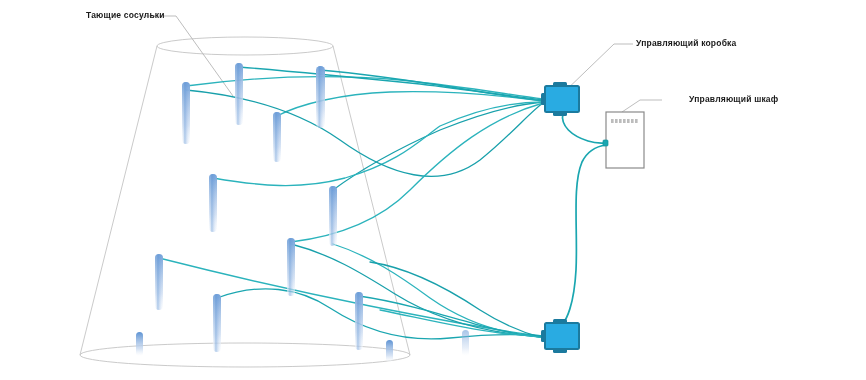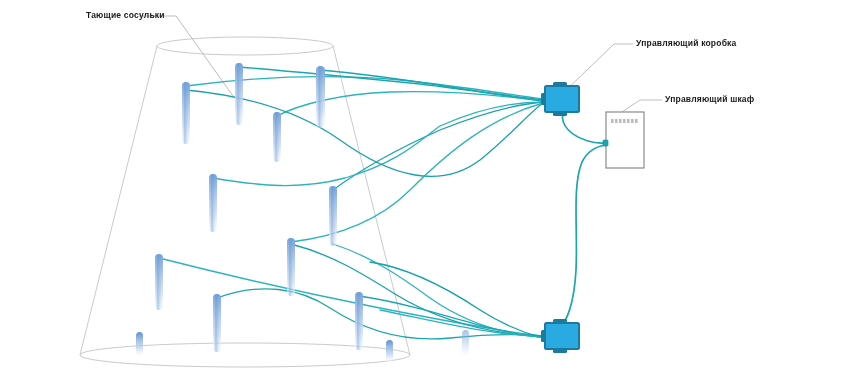--- a/index.html
+++ b/index.html
@@ -15,21 +15,21 @@
     font-family:"Liberation Sans", sans-serif;
     font-size:8.5px;
     font-weight:bold;
     color:#1a1a1a;
     letter-spacing:0.2px;
     white-space:nowrap;
     line-height:10px;
   }
   #lbl-icicles{left:86px;top:10px;}
   #lbl-jbox{left:636px;top:38px;}
-  #lbl-cabinet{left:665px;top:94px;text-align:center;}
+  #lbl-cabinet{left:689px;top:94px;text-align:center;}
 </style>
 </head>
 <body>
 
 <div id="stage">
 
   <svg class="layer" viewBox="0 0 866 380">
     <defs>
       <linearGradient id="icicleGrad" x1="0" y1="0" x2="0" y2="1">
         <stop offset="0%" stop-color="#5d93d4" stop-opacity="1"></stop>

